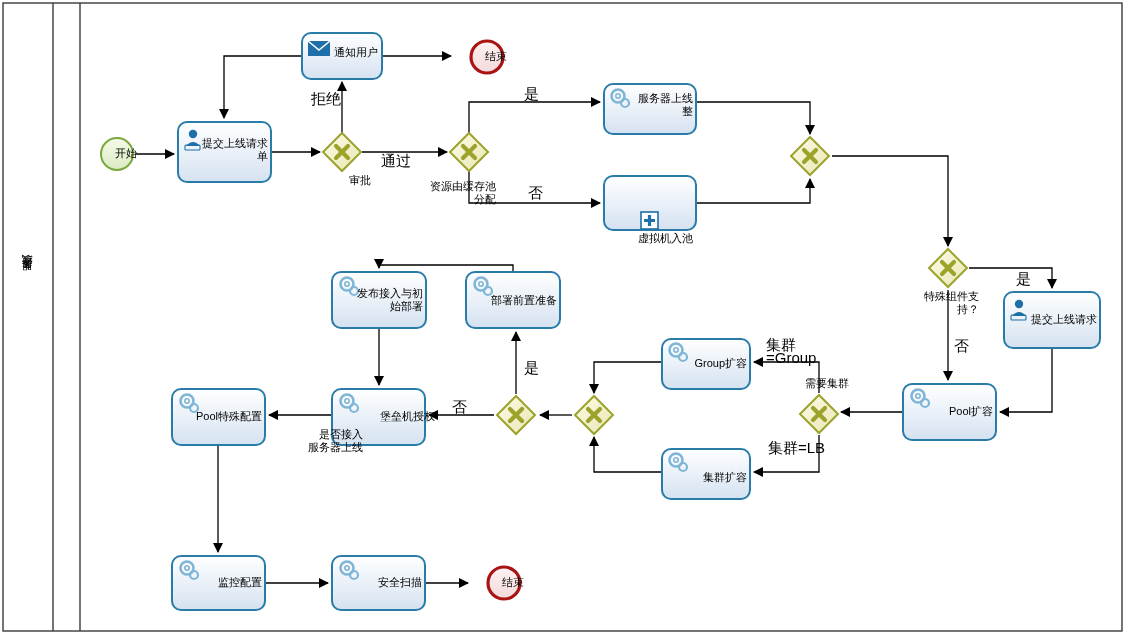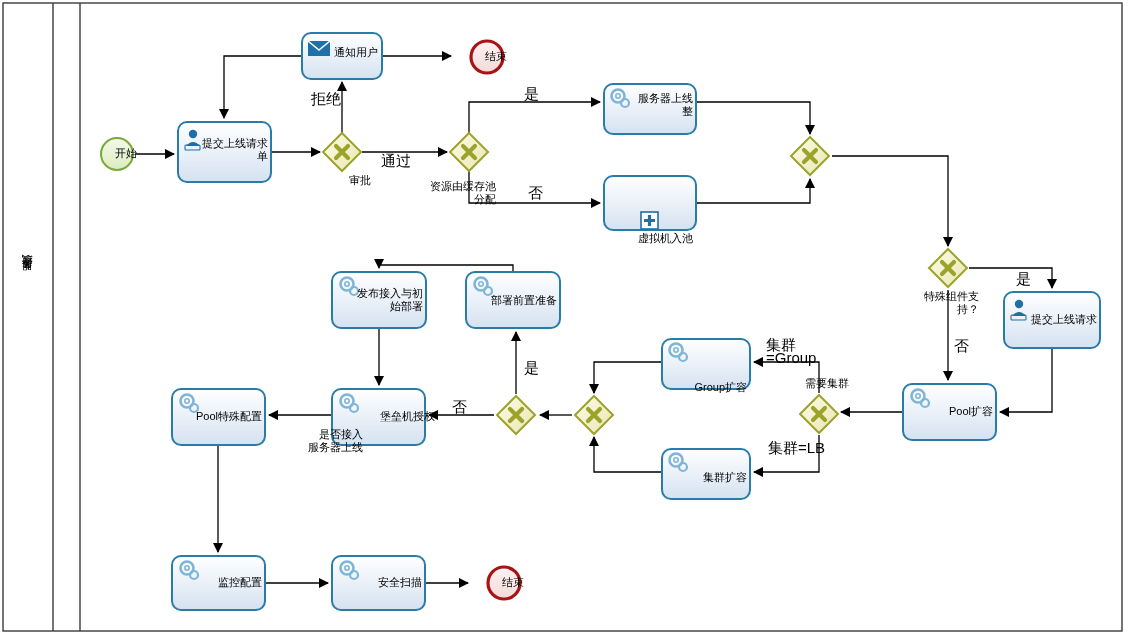--- a/index.html
+++ b/index.html
@@ -330,21 +330,21 @@
   <div class="node-label" style="left:484px; top:576px; width:40px;">结束</div>
 
   <div class="node-label" style="left:312px; top:46px; width:66px;">通知用户</div>
   <div class="node-label" style="left:181px; top:137px; width:87px;">提交上线请求
 单</div>
   <div class="node-label" style="left:607px; top:92px; width:86px;">服务器上线
 整</div>
   <div class="node-label" style="left:607px; top:232px; width:86px;">虚拟机入池</div>
   <div class="node-label" style="left:1007px; top:313px; width:90px;">提交上线请求</div>
   <div class="node-label" style="left:906px; top:405px; width:87px;">Pool扩容</div>
-  <div class="node-label" style="left:665px; top:357px; width:82px;margin-top:24px;">Group扩容</div>
+  <div class="node-label" style="left:665px; top:357px; width:82px;">Group扩容</div>
   <div class="node-label" style="left:665px; top:471px; width:82px;">集群扩容</div>
   <div class="node-label" style="left:469px; top:294px; width:88px;">部署前置准备</div>
   <div class="node-label" style="left:335px; top:287px; width:88px;">发布接入与初
 始部署</div>
   <div class="node-label" style="left:348px; top:410px; width:87px;">堡垒机授权</div>
   <div class="node-label" style="left:175px; top:410px; width:87px;">Pool特殊配置</div>
   <div class="node-label" style="left:175px; top:576px; width:87px;">监控配置</div>
   <div class="node-label" style="left:335px; top:576px; width:87px;">安全扫描</div>
 
   <div class="gw-label" style="left:313px; top:174px; width:58px;">审批</div>

